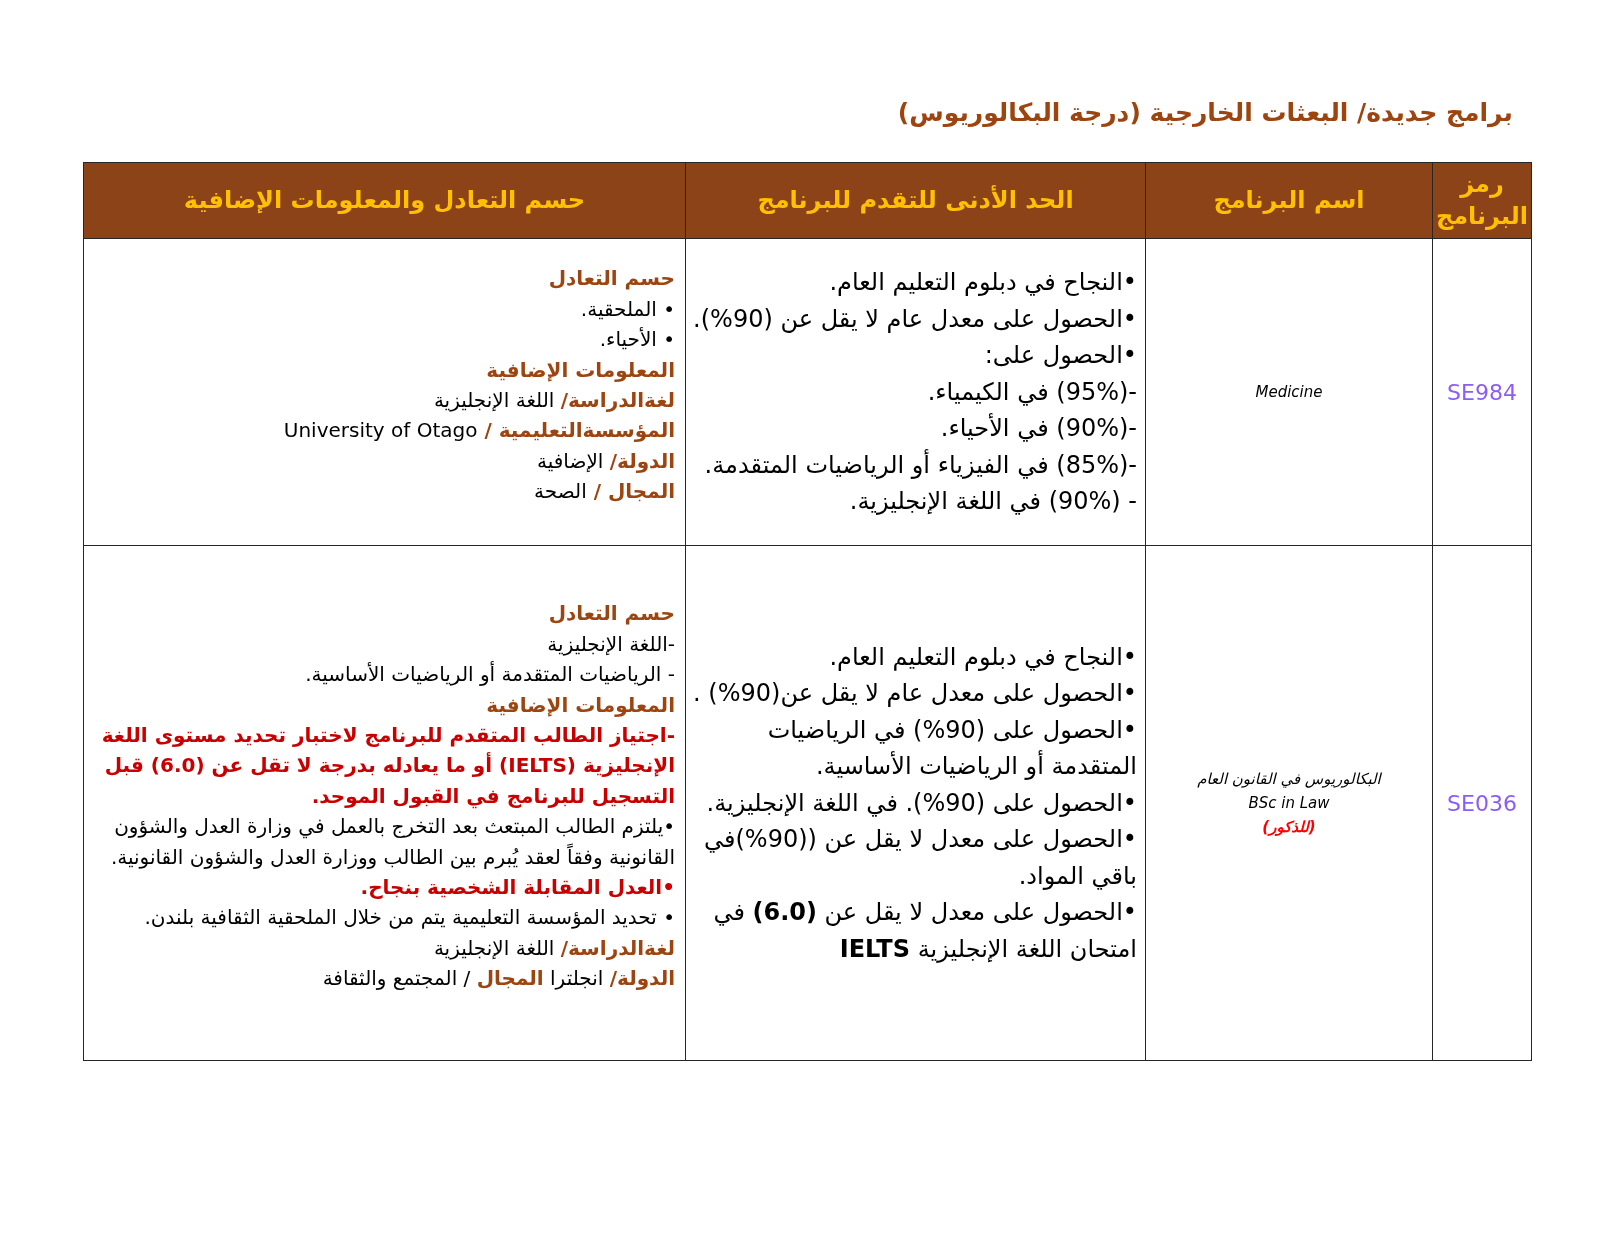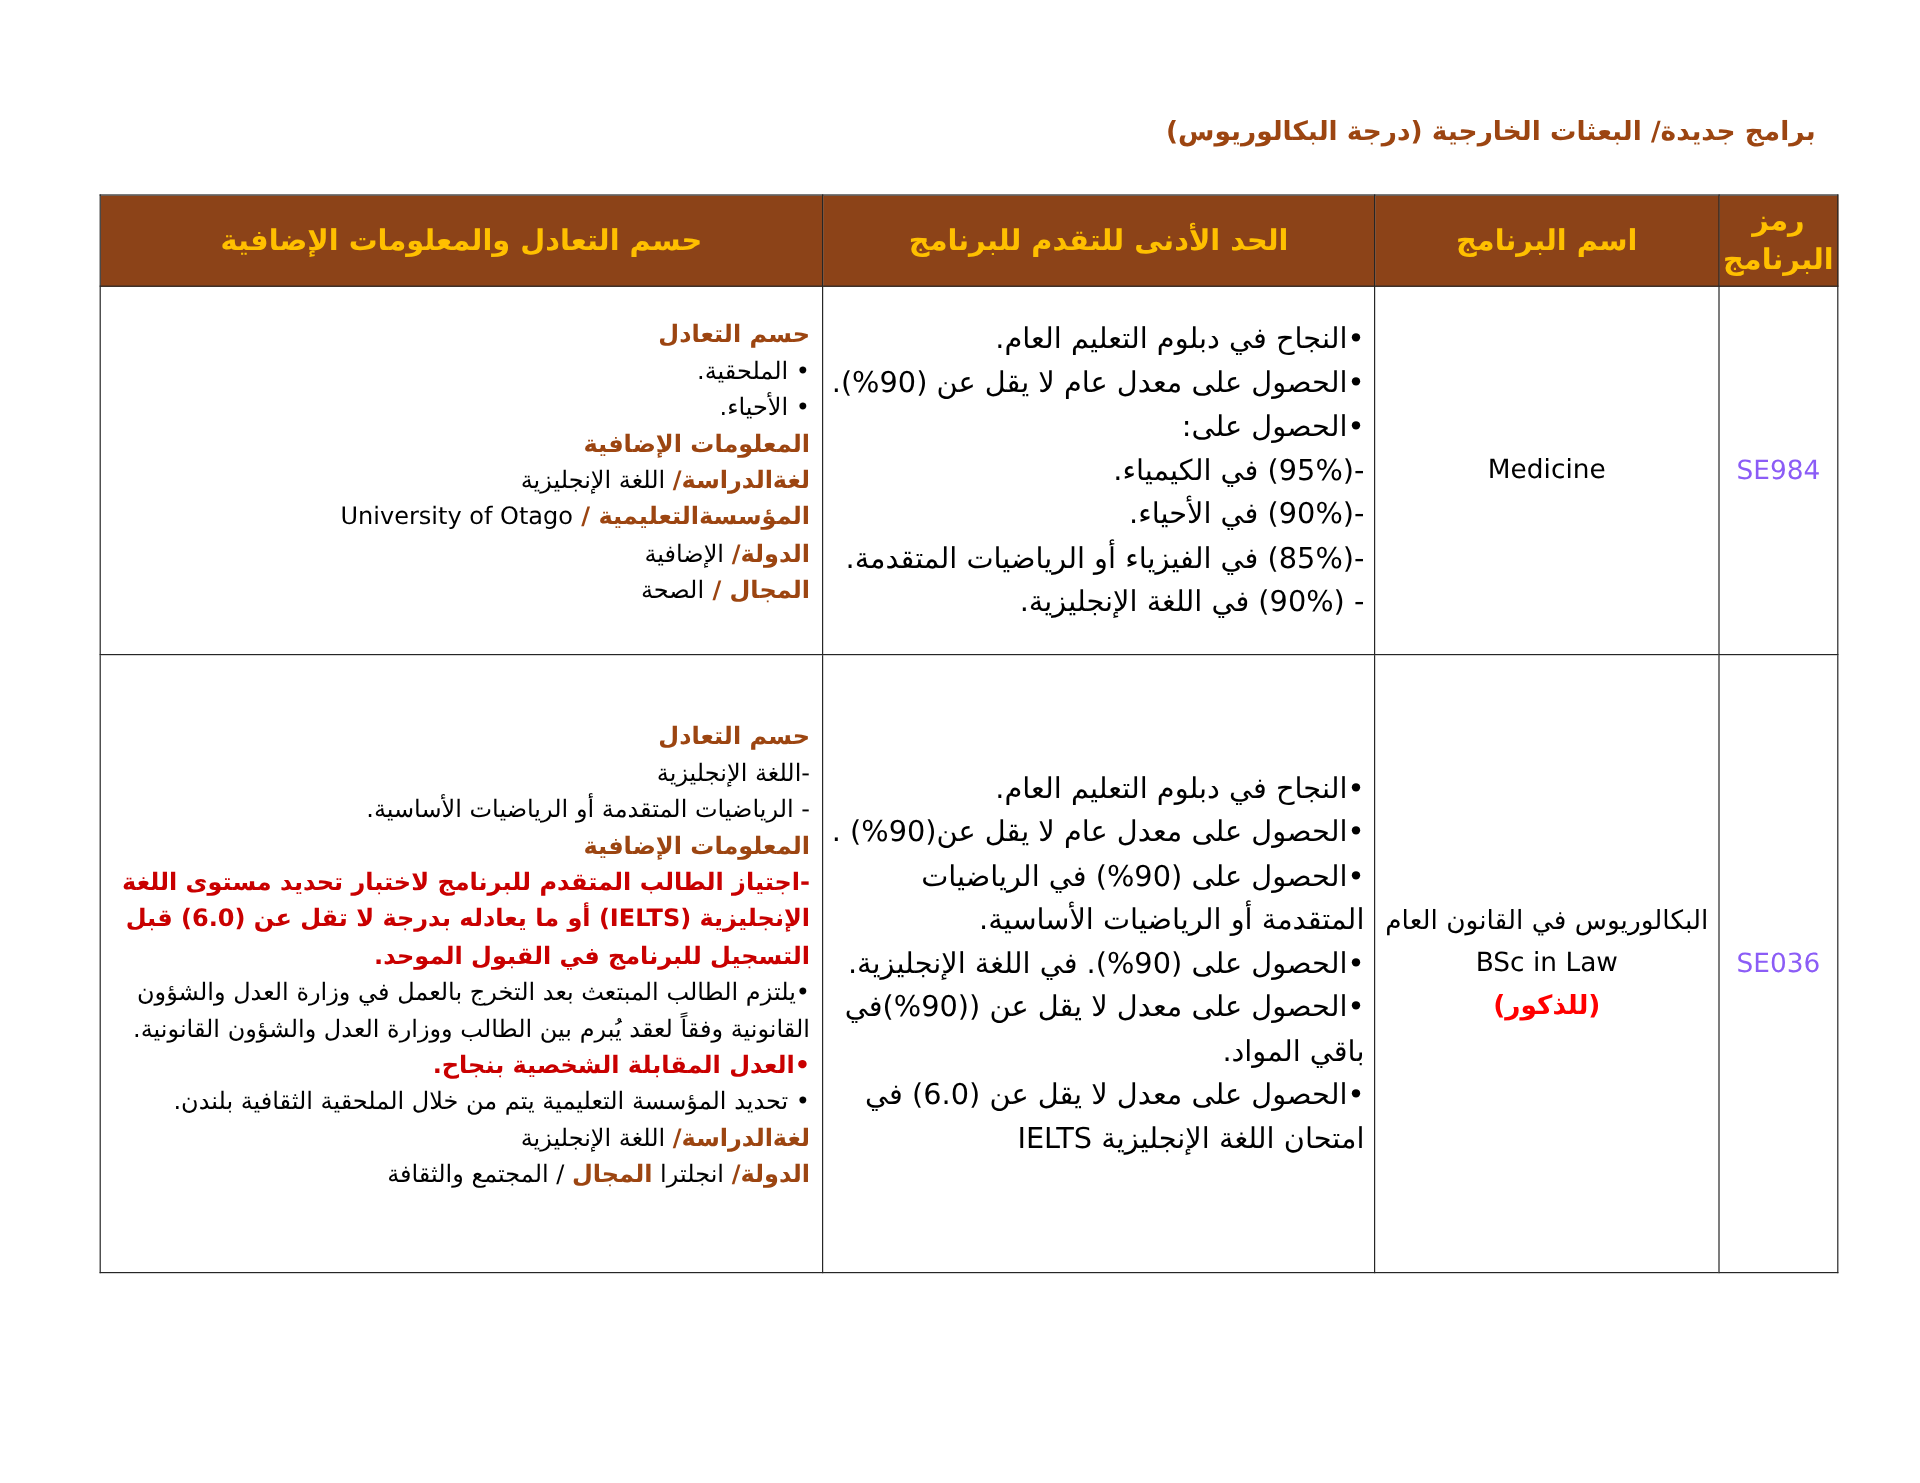--- a/index.html
+++ b/index.html
@@ -15,21 +15,21 @@
   body{
     font-family:"DejaVu Sans", sans-serif;
     width:1600px;height:1236px;position:relative;overflow:hidden;
   }
   .page{
     position:absolute;inset:0;background:#ffffff;
   }
   .doc-title{
     position:absolute;top:98px;right:87px;
     direction:rtl;text-align:right;
-    font-size:22px;font-weight:bold;color:var(--brown);
+    font-size:25px;font-weight:bold;color:var(--brown);
     white-space:nowrap;
   }
   table.programs{
     position:absolute;top:162px;left:83px;
     width:1448px;border-collapse:collapse;direction:rtl;
     table-layout:fixed;
     border-radius:19px;
   }
   table.programs th, table.programs td{
     border:1px solid var(--border);
@@ -39,37 +39,38 @@
     background:var(--header-bg);
     color:var(--header-text);
     font-weight:bold;font-size:24px;
     text-align:center;height:76px;padding:2px;
     line-height:1.3;
   }
   td.cell-code{
     text-align:center;font-size:22px;color:#8b5cf6;padding:2px;
   }
   td.cell-name{
-    text-align:center;font-size:22px;color:#000;padding:4px;
+    text-align:center;font-size:15px;color:#000;padding:4px;
     line-height:1.6;
+    font-style:italic;
   }
   td.cell-req{
     text-align:right;font-size:24px;color:#000;
     padding:10px 8px 10px 6px;line-height:1.52;
   }
   td.cell-info{
     text-align:right;font-size:20px;color:#000;
     padding:10px 10px 24px 8px;line-height:1.52;
   }
   tr.row-1 td{height:307px;}
   tr.row-2 td{height:515px;}
   .rich-line{direction:rtl;unicode-bidi:plaintext;}
   td.cell-name .rich-line{text-align:center;}
   .t-n{color:#000;font-weight:normal;}
-  .t-b{color:#000;font-weight:normal;}
+  .t-b{color:#000;font-weight:bold;}
   .t-brown{color:var(--brown);font-weight:bold;}
   .t-red{color:var(--red);font-weight:bold;}
   .t-bred{color:var(--bright-red);font-weight:bold;}
 </style>
 </head>
 <body>
 
 <div class="page">
 
   <div class="doc-title">برامج جديدة/ البعثات الخارجية (درجة البكالوريوس)</div>

